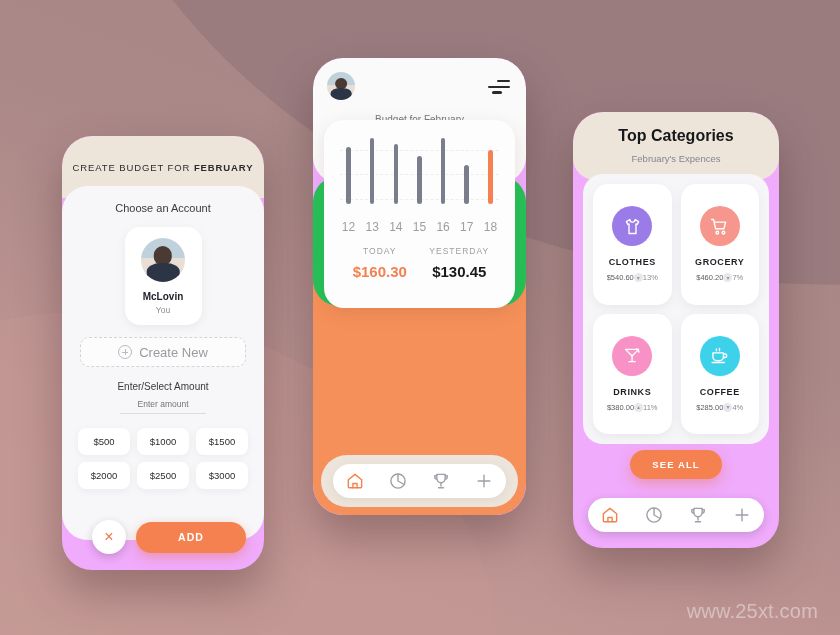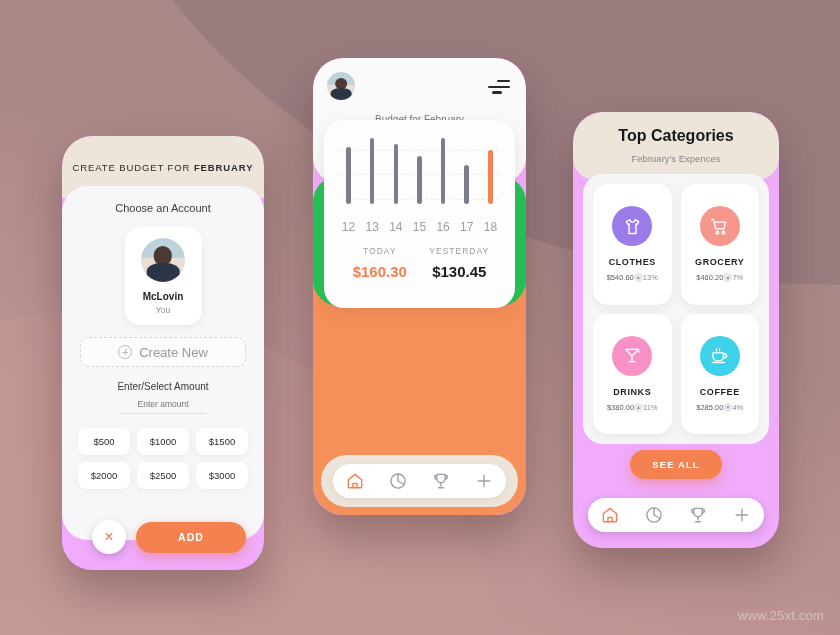--- a/index.html
+++ b/index.html
@@ -25,22 +25,22 @@
   }
   .bg-sweep-bl {
     position: absolute; left: -260px; bottom: -300px;
     width: 760px; height: 620px;
     background: #C29894;
     opacity: .55;
     border-radius: 50% 50% 0 0;
     transform: rotate(12deg);
   }
   .watermark {
-    position: absolute; right: 16px; bottom: 12px;
-    font-size: 13px; letter-spacing: .2px;
+    position: absolute; right: 22px; bottom: 12px;
+    font-size: 20px; letter-spacing: .2px;
     color: rgba(255,255,255,.42);
   }
 
   
   .phone {
     position: absolute;
     background: #f0abfc;
     border-radius: 30px;
     box-shadow: 0 22px 44px rgba(70,40,45,.35);
     overflow: hidden;

